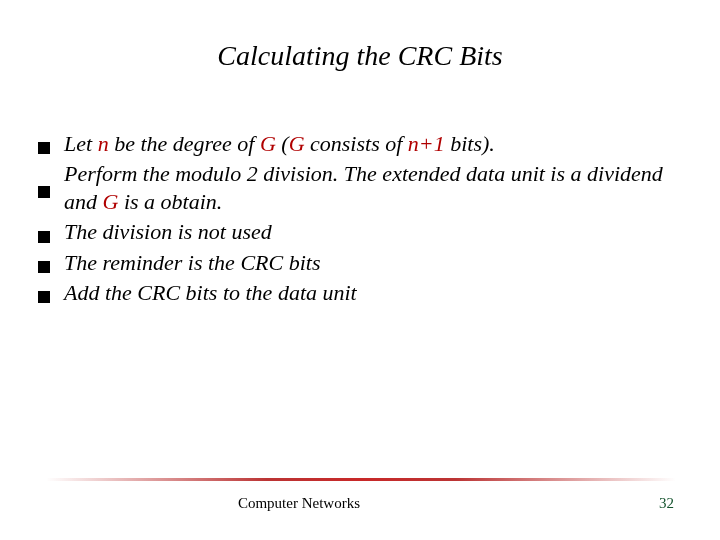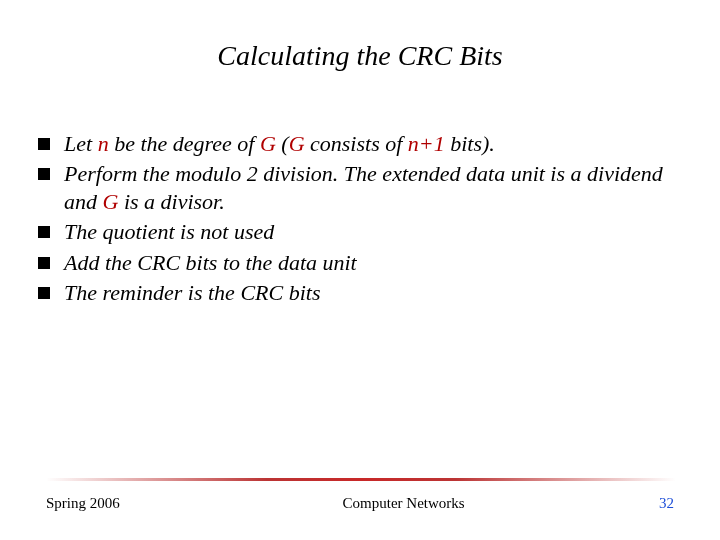--- a/index.html
+++ b/index.html
@@ -30,21 +30,21 @@
       list-style: none;
       padding-left: 4px;
     }
     .bullets li {
       font-size: 22px;
       font-style: italic;
       line-height: 1.28;
       color: #000;
       margin-bottom: 2px;
       display: flex;
-      align-items: flex-start;
+      align-items: center;
       font-family: Georgia, 'Times New Roman', serif;
     }
     .bullet-icon {
       width: 12px;
       height: 12px;
       background: #000;
       flex-shrink: 0;
       margin-top: 8px;
       margin-right: 14px;
     }
@@ -72,52 +72,51 @@
     .footer-row {
       display: flex;
       justify-content: space-between;
       align-items: baseline;
       font-size: 15px;
       font-family: Georgia, 'Times New Roman', serif;
       color: #000;
     }
     .footer-left { flex: 1; text-align: left; }
     .footer-center { flex: 1; text-align: right; }
-    .footer-right { flex: 1; text-align: right; color: #1d4ed8; }
+    .footer-right { flex: 1; text-align: right; color: #14532d; }
   </style>
 </head>
 <body>
 
 <div class="slide">
   <h1 class="title">Calculating the CRC Bits</h1>
 
   <ul class="bullets">
       <li>
         <span class="bullet-icon"></span>
         <span class="bullet-text"><span>Let </span><span class="em-red">n</span><span> be the degree of </span><span class="em-red">G</span><span> (</span><span class="em-red">G</span><span> consists of </span><span class="em-red">n+1</span><span> bits).</span></span>
       </li>
       <li>
         <span class="bullet-icon"></span>
-        <span class="bullet-text"><span>Perform the modulo 2 division. The extended data unit is a dividend and </span><span class="em-red">G</span><span> is a divisor.</span></span>
+        <span class="bullet-text"><span>Perform the modulo 2 division. The extended data unit is a dividend and </span><span class="em-red">G</span><span> is a obtain.</span></span>
       </li>
       <li>
         <span class="bullet-icon"></span>
-        <span class="bullet-text"><span>The quotient is not used</span></span>
+        <span class="bullet-text"><span>The division is not used</span></span>
+      </li>
+      <li>
+        <span class="bullet-icon"></span>
+        <span class="bullet-text"><span>The reminder is the CRC bits</span></span>
       </li>
       <li>
         <span class="bullet-icon"></span>
         <span class="bullet-text"><span>Add the CRC bits to the data unit</span></span>
-      </li>
-      <li>
-        <span class="bullet-icon"></span>
-        <span class="bullet-text"><span>The reminder is the CRC bits</span></span>
       </li>
     </ul>
 
   <div class="footer">
     <div class="separator"></div>
     <div class="footer-row">
-      <span class="footer-left">Spring 2006</span>
       <span class="footer-center">Computer Networks</span>
       <span class="footer-right">32</span>
     </div>
   </div>
 </div>
 
 </body></html>

